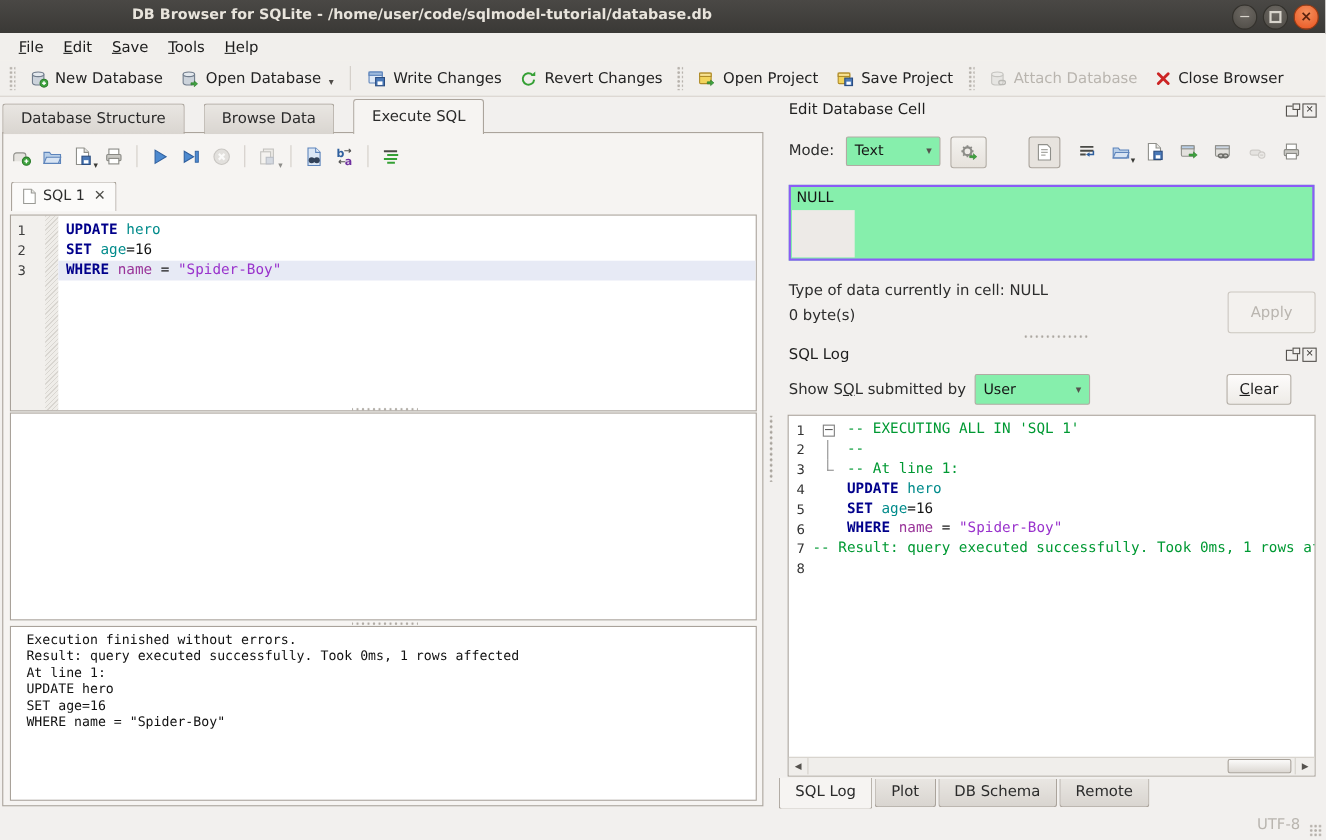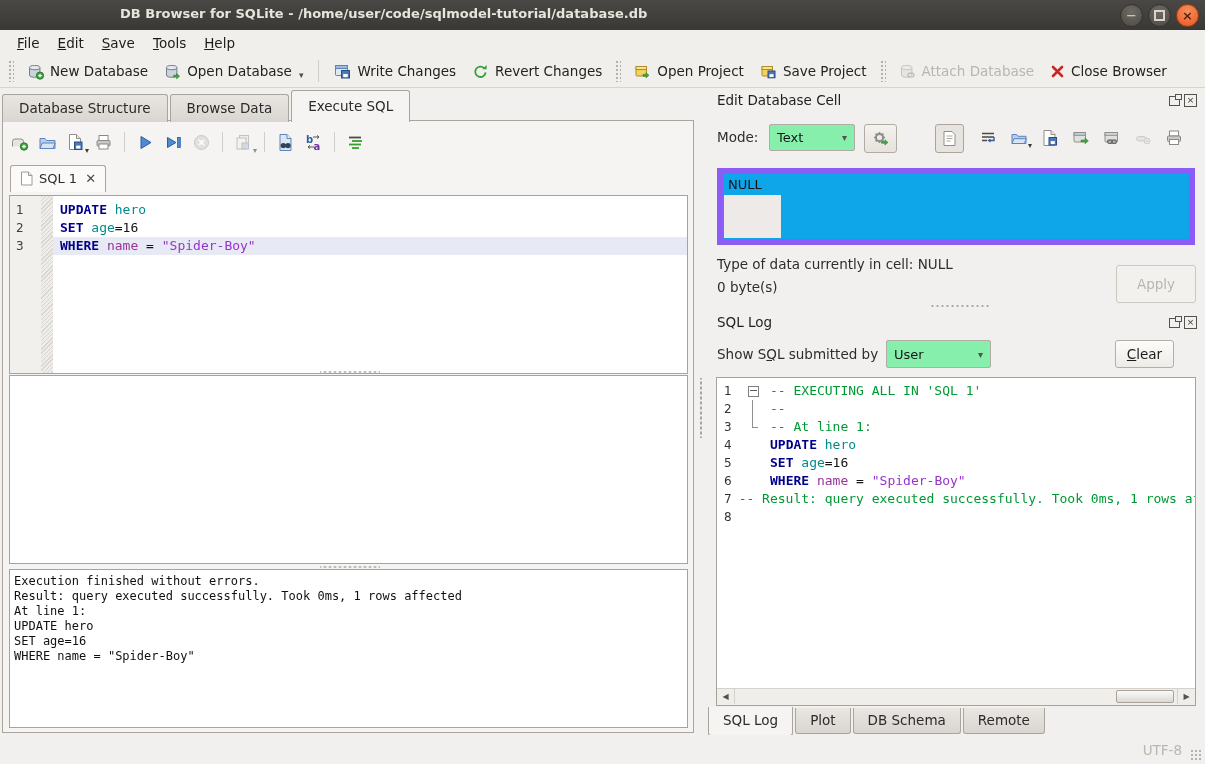--- a/index.html
+++ b/index.html
@@ -27,21 +27,21 @@
   .tb-handle{width:6px;height:22px;margin:0 5px;
              background-image:radial-gradient(#b5b0aa 1px,transparent 1.3px);background-size:4px 4px}
   .tb-sep{width:1px;height:22px;background:#d2cdc7;margin:0 7px}
   .tb-btn{display:flex;align-items:center;gap:6px;padding:3px 8px;white-space:nowrap;font-size:13.5px;color:#232323}
   .tb-btn.disabled{color:#b9b5af}
   .tb-dd{font-size:9px;color:#4f4c48;margin-left:1px;margin-top:8px}
   
   .main{position:absolute;top:88px;left:0;right:0;bottom:29px}
   .left-tabs{position:absolute;top:2px;left:2px;display:flex;align-items:flex-end;z-index:3}
   .mtab{background:linear-gradient(#e9e6e2,#d9d5d0);border:1px solid #aba49c;border-bottom:none;
-        border-radius:3px 3px 0 0;padding:5px 16px 6px;margin-right:2px;font-size:13.5px;color:#2b2b2b}
+        border-radius:3px 3px 0 0;padding:5px 16px 6px;margin-right:17px;font-size:13.5px;color:#2b2b2b}
   .mtab.active{background:#f6f4f2;padding:7px 16px 8px;position:relative;z-index:4}
   .left-frame{position:absolute;top:32px;left:2px;width:690px;bottom:2px;
               background:#f6f4f2;border:1px solid #aba49c}
   .sql-toolbar{position:absolute;top:7px;left:7px;height:28px;display:flex;align-items:center;gap:9px}
   .sicon{position:relative}
   .sicon.dis{opacity:.55}
   .st-sep{width:1px;height:20px;background:#d2cdc7;margin:0 2px}
   .mini-caret{position:absolute;right:-4px;bottom:-3px;font-size:8px;color:#3a3a36}
   .sqltabs{position:absolute;top:44px;left:7px;display:flex;align-items:flex-end}
   .sqltab{background:#fbfaf9;border:1px solid #aba49c;border-bottom:none;border-radius:3px 3px 0 0;
@@ -65,21 +65,21 @@
   .c-id{color:var(--id)}
   .c-id2{color:var(--id2)}
   .c-str{color:var(--str)}
   .c-com{color:var(--com)}
   .c-pl{color:#141414}
   .hsplit{position:absolute;left:46%;width:60px;height:5px;
           background-image:radial-gradient(#a9a49d 1px,transparent 1.3px);background-size:5px 4px;background-repeat:repeat-x;background-position:center}
   .grid-pane{position:absolute;top:254px;left:6px;right:5px;height:187px;border:1px solid #a9a29a;background:#fff}
   .msg-pane{position:absolute;top:448px;left:6px;right:5px;bottom:4px;border:1px solid #a9a29a;background:#fff;
             font-family:"DejaVu Sans Mono","Liberation Mono",monospace;font-size:12px;line-height:15px;
-            padding:4px 4px;white-space:pre-wrap;color:#111;overflow:hidden}
+            padding:4px 14px;white-space:pre-wrap;color:#111;overflow:hidden}
   
   .main-vsplit{position:absolute;left:698px;top:290px;width:5px;height:60px;
           background-image:radial-gradient(#a9a49d 1px,transparent 1.3px);background-size:4px 5px;background-repeat:repeat-y;background-position:center}
   
   .right-panel{position:absolute;left:705px;right:0;top:0;bottom:0}
   .dock-title{position:absolute;left:12px;font-size:13.5px;color:#1e1e1e}
   .dock-icons{position:absolute;right:8px;display:flex;gap:4px;align-items:center}
   .float-ic{width:9px;height:8px;border:1px solid #55524e;position:relative;background:#f2f0ee}
   .float-ic::before{content:'';position:absolute;right:-3px;top:-3px;width:5px;height:4px;border:1px solid #55524e;background:#f2f0ee}
   .closebox-ic{width:11px;height:11px;border:1px solid #55524e;font-size:9px;line-height:10px;text-align:center;color:#3c3a37}
@@ -91,21 +91,21 @@
   .btn.disabled{color:#b9b5af;background:#f3f1ee;border-color:#ccc7c0}
   .mn{text-decoration:underline}
   .gear-btn{position:absolute;left:147px;top:0;width:31px;height:27px;border:1px solid #b1aba3;border-radius:3px;
             background:linear-gradient(#f4f2ef,#e6e2dc);display:flex;align-items:center;justify-content:center}
   .mode-row{position:absolute;top:36px;left:12px;right:8px;height:28px}
   .mode-lbl{position:absolute;left:0;top:5px;font-size:13.5px}
   .mode-combo{position:absolute;left:52px;top:0;width:86px;height:27px}
   .cell-toolbar{position:absolute;left:218px;right:0;top:0;height:28px;display:flex;align-items:center;gap:13px}
   .pressed-box{width:27px;height:27px;border:1px solid #aaa49c;border-radius:3px;background:#e7e3de;
                display:flex;align-items:center;justify-content:center;margin-right:2px}
-  .cell-box{position:absolute;top:80px;left:12px;right:10px;height:65px;border:6px solid #8b5cf6;background:#0ea5e9}
+  .cell-box{position:absolute;top:80px;left:12px;right:10px;height:65px;border:2px solid #8b5cf6;background:#86efac}
   .cell-strip{position:absolute;top:21px;left:1px;width:57px;bottom:1px;background:#edeae7}
   .cell-null{position:absolute;top:3px;left:5px;font-size:13px;color:#141414}
   .type-info{position:absolute;top:168px;left:12px;font-size:13.5px}
   .size-info{position:absolute;top:191px;left:12px;font-size:13.5px}
   .apply-btn{position:absolute;top:177px;left:411px;width:80px;height:38px}
   .dock2-split{position:absolute;top:216px;left:45%;width:60px;height:5px;
           background-image:radial-gradient(#a9a49d 1px,transparent 1.3px);background-size:5px 4px;background-repeat:repeat-x}
   .sqllog-head{top:226px}
   .filter-row{position:absolute;top:252px;left:12px;right:9px;height:28px}
   .filter-lbl{position:absolute;left:0;top:6px;font-size:13.5px}

